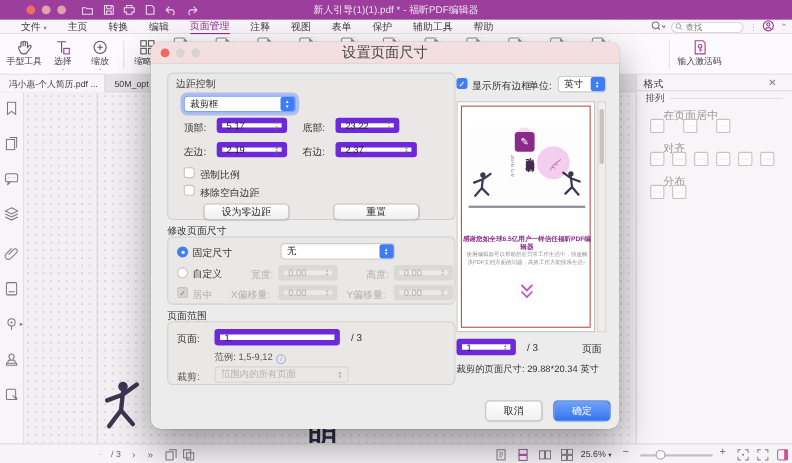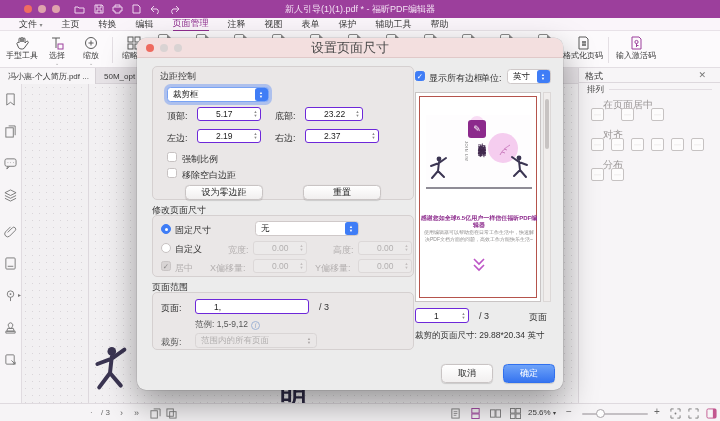--- a/index.html
+++ b/index.html
@@ -67,21 +67,21 @@
 
   
   .dialog { position:absolute; left:137px; top:38px; width:426px; height:352px; background:#ececec; border-radius:9px; box-shadow:0 14px 34px rgba(0,0,0,.38), 0 0 0 0.5px rgba(0,0,0,.15); z-index:50; }
   .dlg-titlebar { position:absolute; left:0; top:0; width:426px; height:20px; background:#f3dfdf; border-bottom:1px solid #e0c9c9; border-radius:9px 9px 0 0; display:flex; align-items:center; }
   .dlg-title { position:absolute; left:0; right:0; text-align:center; font-size:13px; color:#4a4a4a; }
   .lbl { position:absolute; font-size:9px; color:#333; white-space:nowrap; }
   .lbl.dis { color:#b3afaf; }
   .grpbox { position:absolute; background:#eae7e7; border:1px solid #d5d0d0; border-radius:5px; }
   .grp-title { position:absolute; left:7px; top:3px; font-size:9px; color:#3a3a3a; }
 
-  .field { position:absolute; height:14px; background:#fff; border:1px solid #6d28d9; border-radius:3px; display:flex; align-items:center; font-size:8.5px; color:#222; padding-left:18px; }
+  .field { position:absolute; height:14px; background:#fff; border:5px solid #6d28d9; border-radius:3px; display:flex; align-items:center; font-size:8.5px; color:#222; padding-left:4px; }
   .field.dis { background:#eceaea; color:#b3b0b0; border-color:#dcd8d8; }
   .stepper { margin-left:auto; width:9px; display:flex; flex-direction:column; align-items:center; justify-content:center; color:#8a8a8a; font-size:4px; line-height:3.6px; }
   .field.dis .stepper { color:#c2bebe; }
 
   .dd { position:absolute; height:15px; background:#fff; border:1px solid #cfc9c9; border-radius:3.5px; display:flex; align-items:center; font-size:8.5px; color:#222; padding-left:5px; }
   .dd-btn { margin-left:auto; width:13px; height:13px; margin-right:0.5px; background:#3f7df6; border-radius:2.5px; display:flex; flex-direction:column; align-items:center; justify-content:center; color:#fff; font-size:4px; line-height:3.8px; }
   .dd.focus { box-shadow:0 0 0 3px rgba(88,138,245,.42); border-color:#7aa3f3; }
   .dd.dis { background:#eae7e7; color:#b3b0b0; border-color:#d9d5d5; }
   .dd.dis .dd-btn { background:transparent; color:#a9a5a5; }
 
@@ -157,20 +157,40 @@
   <span class="menu-item">主页</span>
   <span class="menu-item">转换</span>
   <span class="menu-item">编辑</span>
   <span class="menu-item active">页面管理</span>
   <span class="menu-item">注释</span>
   <span class="menu-item">视图</span>
   <span class="menu-item">表单</span>
   <span class="menu-item">保护</span>
   <span class="menu-item">辅助工具</span>
   <span class="menu-item">帮助</span>
+  <span class="menubar-right">
+    <span style="color:#777"><svg width="13" height="9" viewBox="0 0 13 9">
+          <circle cx="4" cy="4" r="3" fill="none" stroke="currentColor"></circle>
+          <path d="M6 6l2 2 M10 4l1.5 2 1.5-2" fill="none" stroke="currentColor"></path>
+        </svg></span>
+    <span class="search-box">
+      <svg width="7" height="7" viewBox="0 0 8 8">
+          <circle cx="3" cy="3" r="2.4" fill="none" stroke="#999"></circle>
+          <path d="M5 5l2 2" stroke="#999"></path>
+        </svg>
+      <input placeholder="查找" style="">
+    </span>
+    <span style="color:#999;font-size:7px">⋮</span>
+    <span style="color:#8e2d8e"><svg width="11" height="11" viewBox="0 0 12 12">
+          <circle cx="6" cy="6" r="5" fill="none" stroke="currentColor"></circle>
+          <circle cx="6" cy="4.5" r="1.6" fill="none" stroke="currentColor"></circle>
+          <path d="M3 9.5a3.4 3.4 0 0 1 6 0" fill="none" stroke="currentColor"></path>
+        </svg></span>
+    <span style="color:#888;font-size:8px">⌃</span>
+  </span>
 </div>
 
 <div class="ribbon">
   <div class="rtool" style="left:2px;width:40px">
     <div class="ric">
         <svg width="14" height="14" viewBox="0 0 14 14">
           <path d="M4 7V3a1 1 0 0 1 2 0v3V2.5a1 1 0 0 1 2 0V6V3a1 1 0 0 1 2 0v4l1.5-1.5a1 1 0 0 1 1.5 1.5L10 11a3 3 0 0 1-2.5 2H6a3 3 0 0 1-2.7-2L2 8a1 1 0 0 1 2-1z" fill="none" stroke="#5a5a5a" stroke-width="1"></path>
         </svg>
       </div>
     <div>手型工具</div>
@@ -212,29 +232,20 @@
   <div class="ribpage" style="left:196px"></div>
   <div class="ribpage" style="left:234px"></div>
   <div class="ribpage" style="left:272px"></div>
   <div class="ribpage" style="left:310px"></div>
   <div class="ribpage" style="left:348px"></div>
   <div class="ribpage" style="left:386px"></div>
   <div class="ribpage" style="left:424px"></div>
   <div class="ribpage" style="left:462px"></div>
   <div class="ribpage" style="left:500px"></div>
   <div class="ribpage" style="left:538px"></div>
-  <div class="rtool" style="left:560px;width:46px">
-    <div class="ric">
-        <svg width="13" height="14" viewBox="0 0 13 14">
-          <path d="M2 1h7l2 2v10H2z" fill="none" stroke="#5a5a5a"></path>
-          <path d="M5 6h4M5 9h4M6 5v5M8 5v5" stroke="#5a5a5a"></path>
-        </svg>
-      </div>
-    <div>格式化页码</div>
-  </div>
   <div class="rsep" style="left:608px"></div>
   <div class="rtool" style="left:612px;width:48px">
     <div class="ric">
         <svg width="13" height="14" viewBox="0 0 13 14">
           <path d="M2 1h7l2 2v10H2z" fill="none" stroke="#9c3f9c"></path>
           <circle cx="6.5" cy="6" r="1.6" fill="none" stroke="#9c3f9c"></circle>
           <path d="M6.5 7.5V11M6.5 9.5h2" stroke="#9c3f9c"></path>
         </svg>
       </div>
     <div>输入激活码</div>

